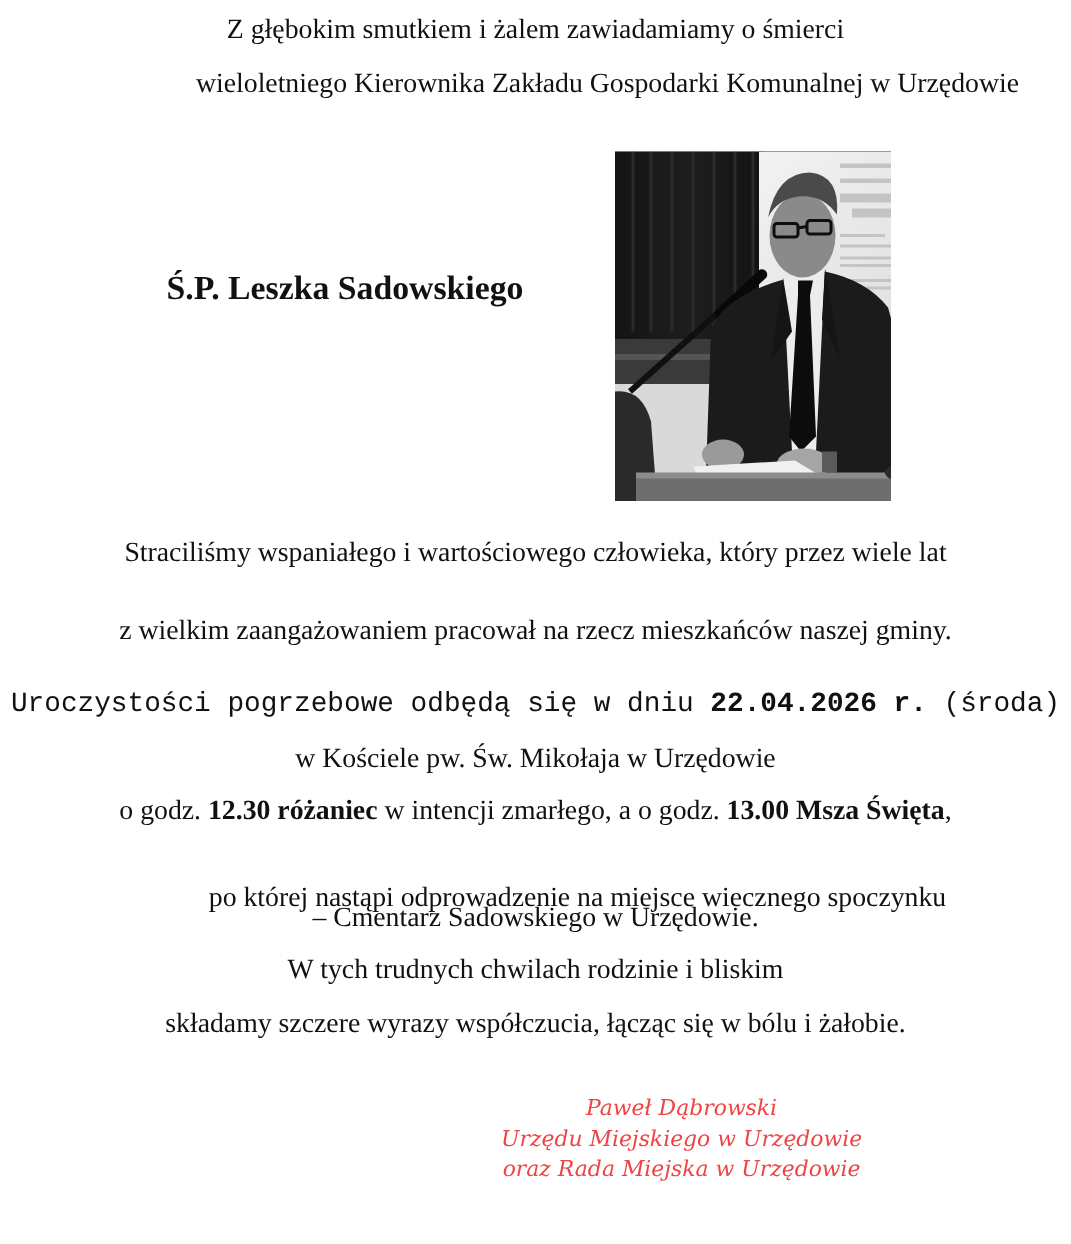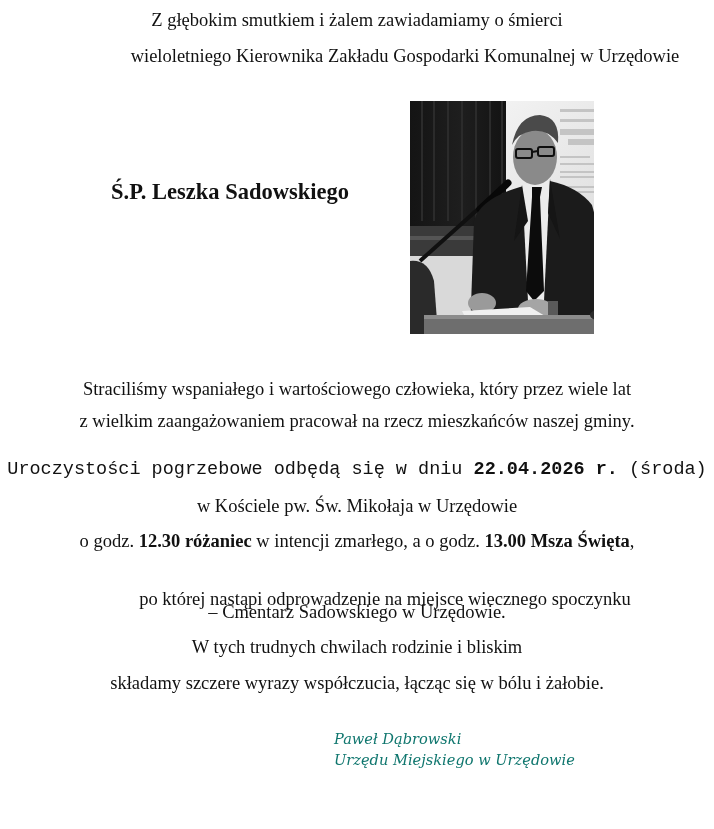--- a/index.html
+++ b/index.html
@@ -44,40 +44,41 @@
       position: absolute;
       left: 410px;
       top: 101px;
       width: 184px;
       height: 233px;
       overflow: hidden;
       background: #1a1a1a;
     }
     #photo svg { display: block; }
 
-    #p1-1 { top: 358px; margin-top: 20px; }
+    #p1-1 { top: 358px; }
     #p1-2 { top: 410px; }
 
     #p2-1 { top: 459px; font-family: Liberation Mono, monospace; }
     #p2-2 { top: 495px; }
     #p2-3 { top: 530px; }
     #p2-4 { top: 588px; margin-left: 28px; }
     #p2-5 { top: 601px; }
     #p2-6 { top: 636px; }
     #p2-7 { top: 672px; }
 
     #signature {
       position: absolute;
       left: 334px;
       top: 729px;
       font-family: "DejaVu Serif", serif;
       font-style: italic;
       font-size: 14.6px;
       line-height: 20.5px;
-      color: #0f766e;
+      color: #ef4444;
+      text-align: center;
     }
     #signature div { white-space: nowrap; }
   </style>
 </head>
 <body>
 
 <div class="line" id="intro-1">Z głębokim smutkiem i żalem zawiadamiamy o śmierci</div>
 <div class="line" id="intro-2">wieloletniego Kierownika Zakładu Gospodarki Komunalnej w Urzędowie</div>
 
 <div id="name-heading">Ś.P. Leszka Sadowskiego</div>
@@ -169,13 +170,14 @@
 <div class="line" id="p2-2">w Kościele pw. Św. Mikołaja w Urzędowie</div>
 <div class="line" id="p2-3"><span>o godz. </span><b>12.30 różaniec</b><span> w intencji zmarłego, a o godz. </span><b>13.00 Msza Święta</b><span>,</span></div>
 <div class="line" id="p2-4">po której nastąpi odprowadzenie na miejsce wiecznego spoczynku</div>
 <div class="line" id="p2-5">– Cmentarz Sadowskiego w Urzędowie.</div>
 <div class="line" id="p2-6">W tych trudnych chwilach rodzinie i bliskim</div>
 <div class="line" id="p2-7">składamy szczere wyrazy współczucia, łącząc się w bólu i żałobie.</div>
 
 <div id="signature">
   <div>Paweł Dąbrowski</div>
   <div>Urzędu Miejskiego w Urzędowie</div>
+  <div>oraz Rada Miejska w Urzędowie</div>
 </div>
 
 </body></html>

